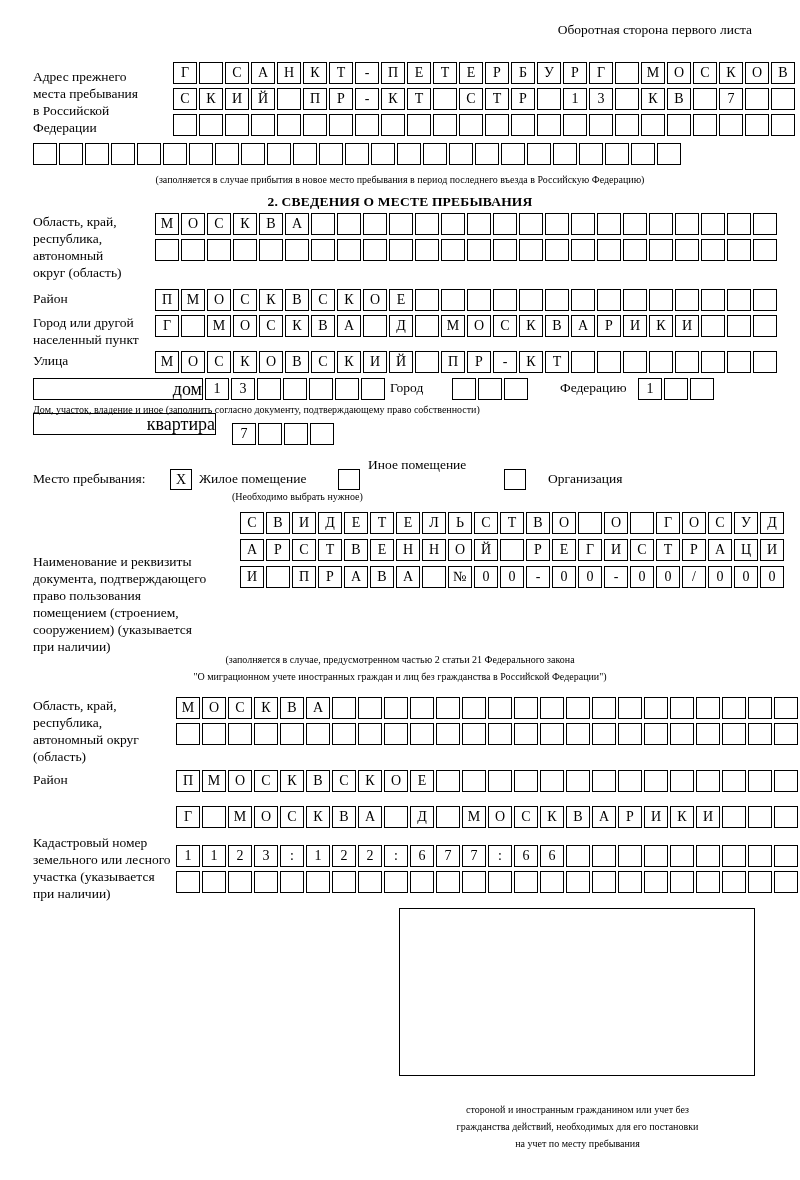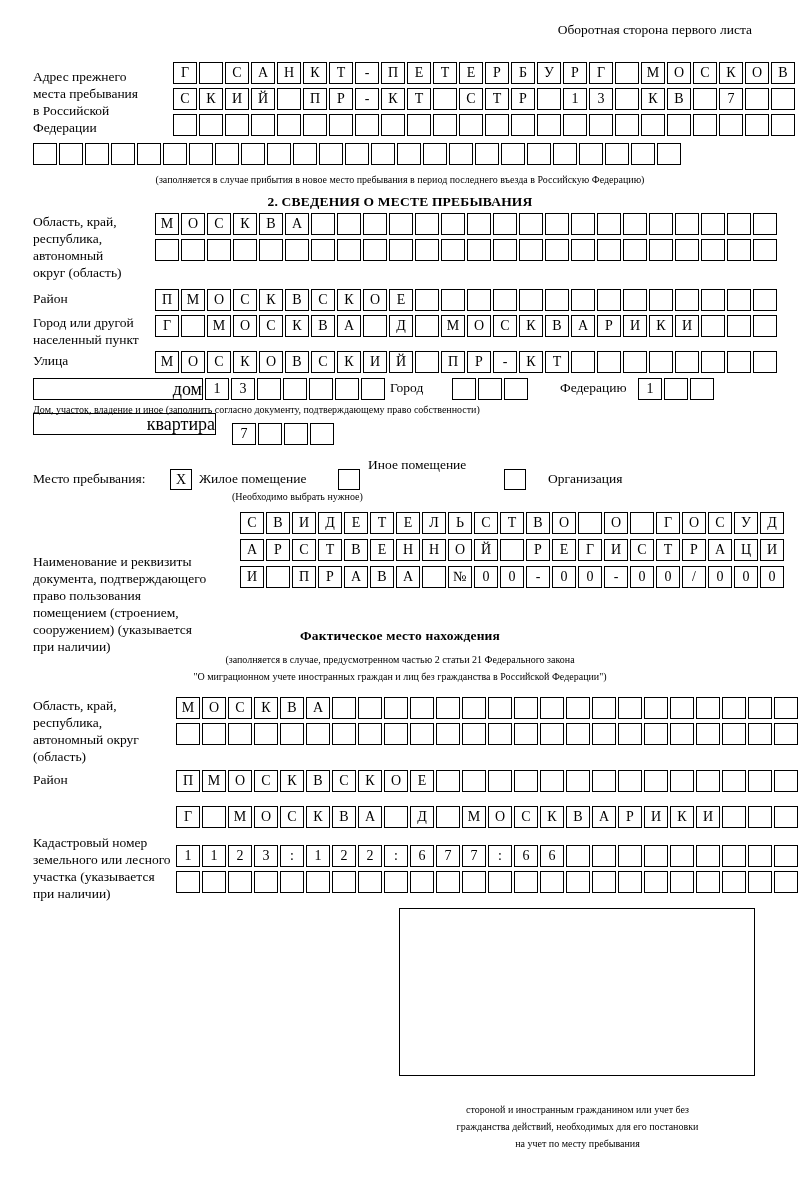--- a/index.html
+++ b/index.html
@@ -478,21 +478,20 @@
     <div class="cell">0</div>
     <div class="cell">-</div>
     <div class="cell">0</div>
     <div class="cell">0</div>
     <div class="cell">/</div>
     <div class="cell">0</div>
     <div class="cell">0</div>
     <div class="cell">0</div>
   </div>
 
-  <div class="abs section-title" style="left:0; top:628px; width:800px;">Фактическое место нахождения</div>
   <div class="abs footnote" style="left:0; top:652px; width:800px;">(заполняется в случае, предусмотренном частью 2 статьи 21 Федерального закона</div>
   <div class="abs footnote" style="left:0; top:669px; width:800px;">"О миграционном учете иностранных граждан и лиц без гражданства в Российской Федерации")</div>
 
   <div class="abs lbl" style="left:33px; top:697px; width:145px;">Область, край,
 республика,
 автономный округ
 (область)</div>
 
   <div class="abs cells" style="left:176px; top:697px;">
     <div class="cell">М</div>

